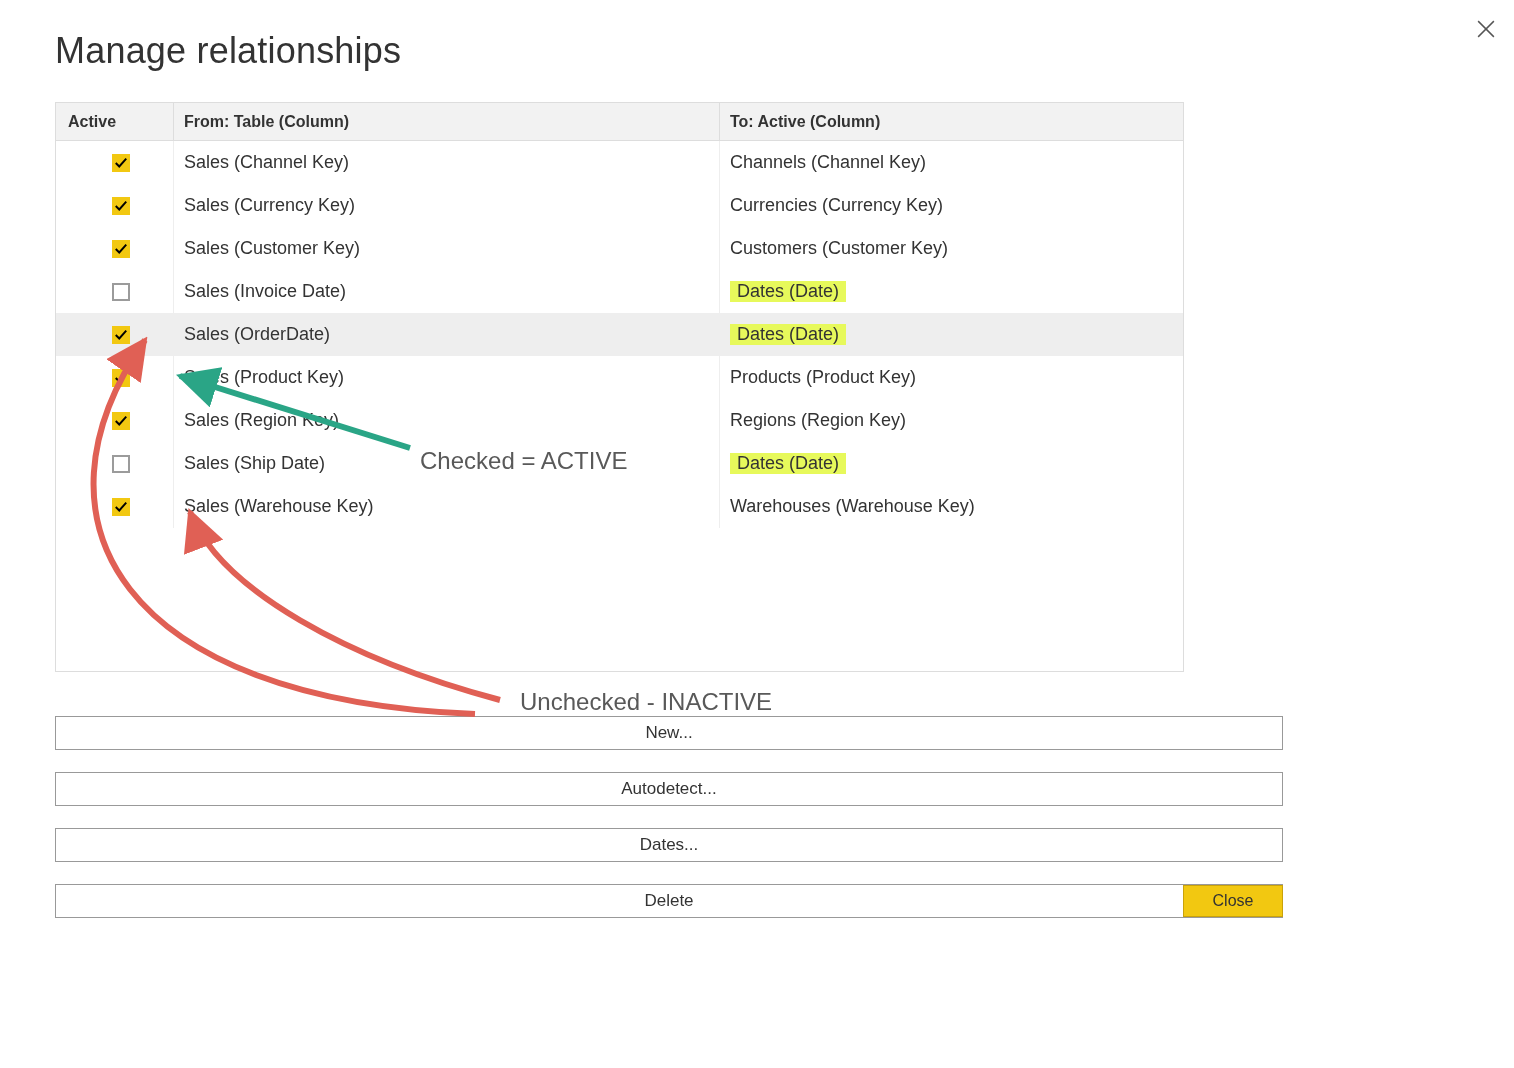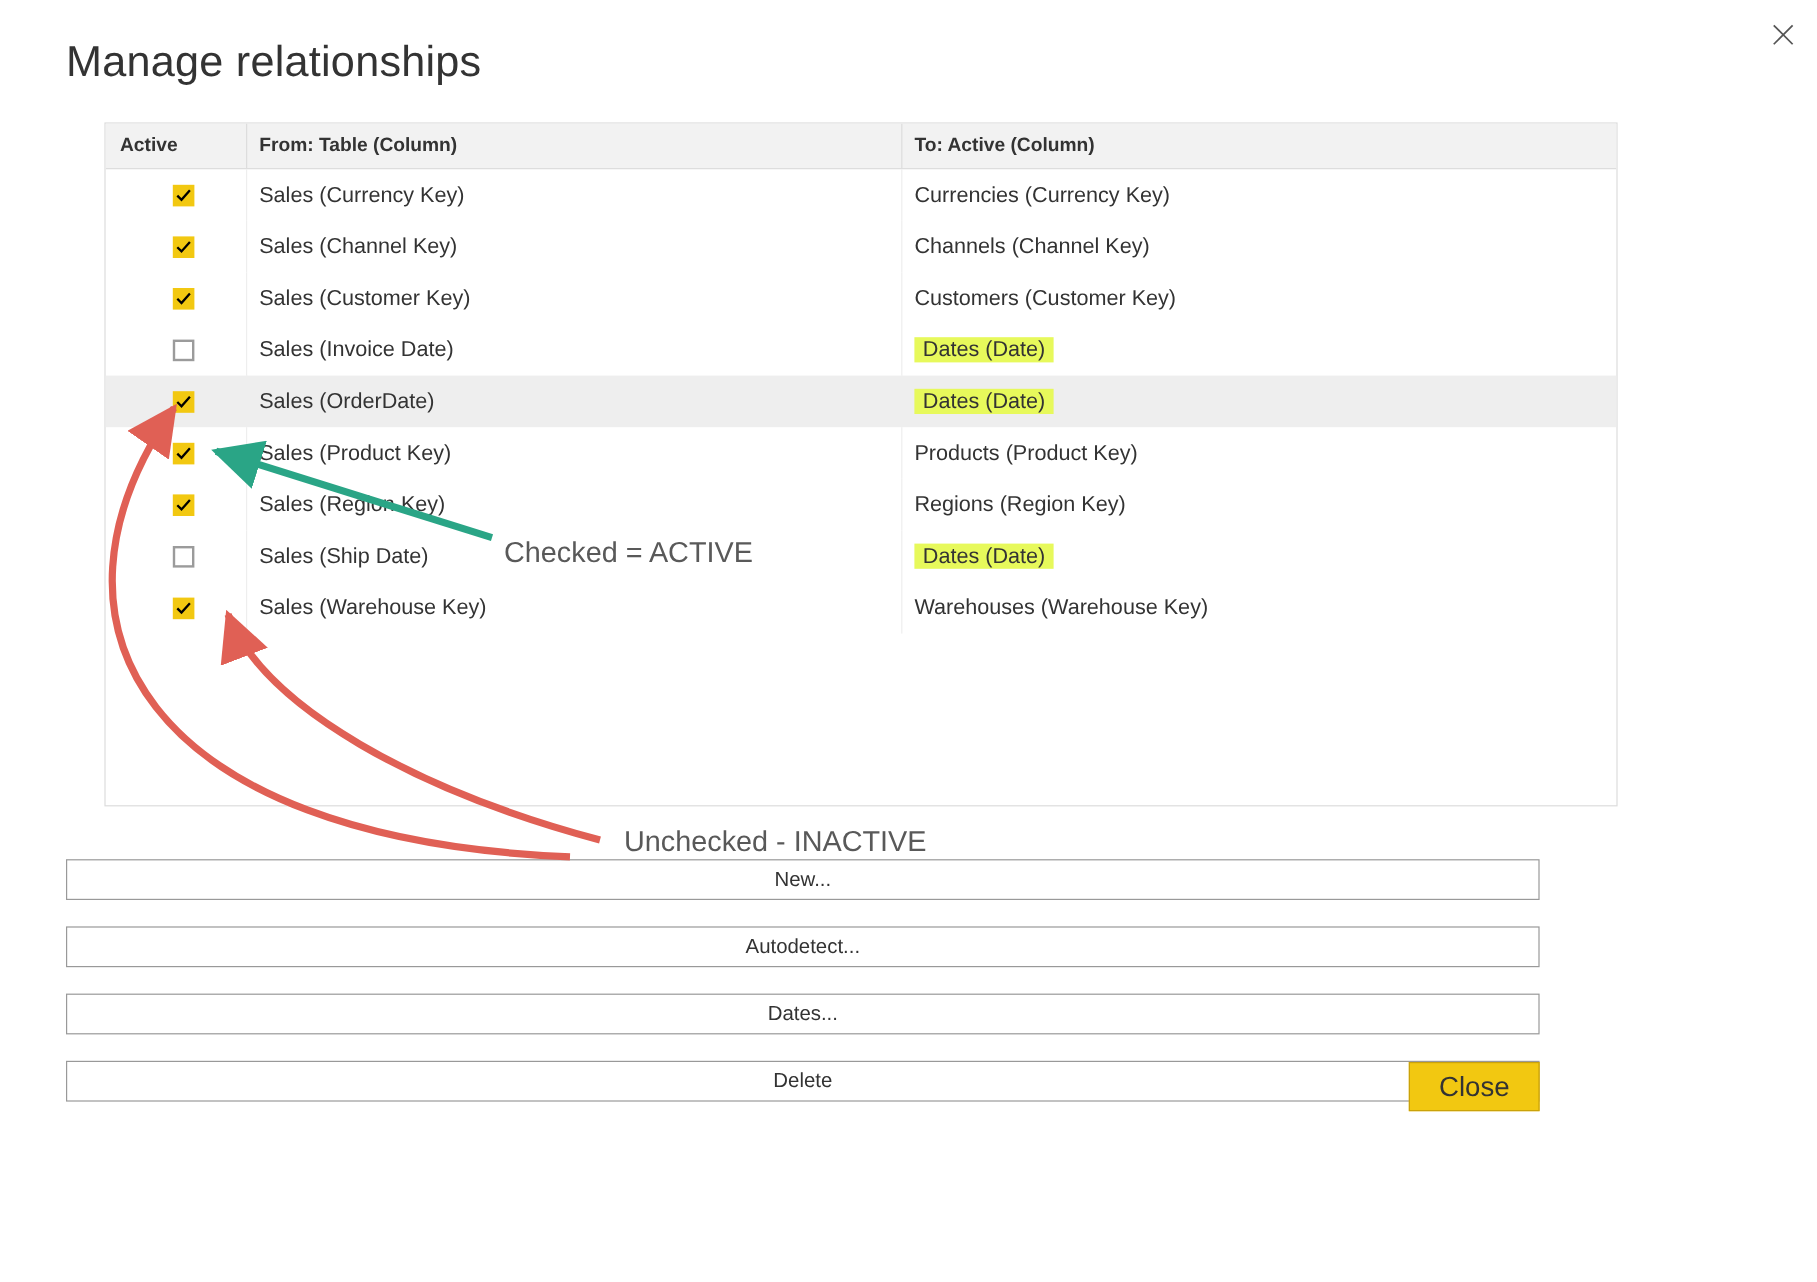--- a/index.html
+++ b/index.html
@@ -34,25 +34,24 @@
   .close-x svg { width: 18px; height: 18px; }
   .title {
     font-size: 36px;
     font-weight: 300;
     color: #333;
     margin: 0 0 30px 0;
     letter-spacing: 0.2px;
   }
   .grid {
     border: 1px solid #ddd;
-    width: 1261px;
+    width: 1129px;
     height: 570px;
     overflow: hidden;
     position: relative;
-    margin-left: 32px;
   }
   .grid-header {
     display: flex;
     background: #f2f2f2;
     border-bottom: 1px solid #ddd;
     height: 38px;
     align-items: center;
     font-weight: 600;
     font-size: 16px;
     color: #333;
@@ -109,21 +108,21 @@
     min-width: 96px;
     text-align: center;
   }
   .close-btn {
     position: absolute;
     right: 0;
     top: 855px;
     background: #f2c811;
     border: 1px solid #caa20a;
     padding: 6px 24px;
-    font-size: 23px;
+    font-size: 16px;
     color: #333;
     cursor: pointer;
     min-width: 100px;
     text-align: center;
   }
   .annotation {
     position: absolute;
     font-size: 24px;
     color: #595959;
     font-weight: 400;
@@ -157,33 +156,33 @@
     </div>
     <div class="grid-body" id="grid-body">
         <div class="row">
           <div class="col-active">
             <span class="checkbox checked">
               <svg viewBox="0 0 16 16">
                 <path d="M2 8 L6 12 L14 3" stroke="#000" stroke-width="2.2" fill="none"></path>
               </svg>
             </span>
           </div>
+          <div class="col-from">Sales (Channel Key)</div>
+          <div class="col-to">Channels (Channel Key)</div>
+        </div>
+        <div class="row">
+          <div class="col-active">
+            <span class="checkbox checked">
+              <svg viewBox="0 0 16 16">
+                <path d="M2 8 L6 12 L14 3" stroke="#000" stroke-width="2.2" fill="none"></path>
+              </svg>
+            </span>
+          </div>
           <div class="col-from">Sales (Currency Key)</div>
           <div class="col-to">Currencies (Currency Key)</div>
-        </div>
-        <div class="row">
-          <div class="col-active">
-            <span class="checkbox checked">
-              <svg viewBox="0 0 16 16">
-                <path d="M2 8 L6 12 L14 3" stroke="#000" stroke-width="2.2" fill="none"></path>
-              </svg>
-            </span>
-          </div>
-          <div class="col-from">Sales (Channel Key)</div>
-          <div class="col-to">Channels (Channel Key)</div>
         </div>
         <div class="row">
           <div class="col-active">
             <span class="checkbox checked">
               <svg viewBox="0 0 16 16">
                 <path d="M2 8 L6 12 L14 3" stroke="#000" stroke-width="2.2" fill="none"></path>
               </svg>
             </span>
           </div>
           <div class="col-from">Sales (Customer Key)</div>

